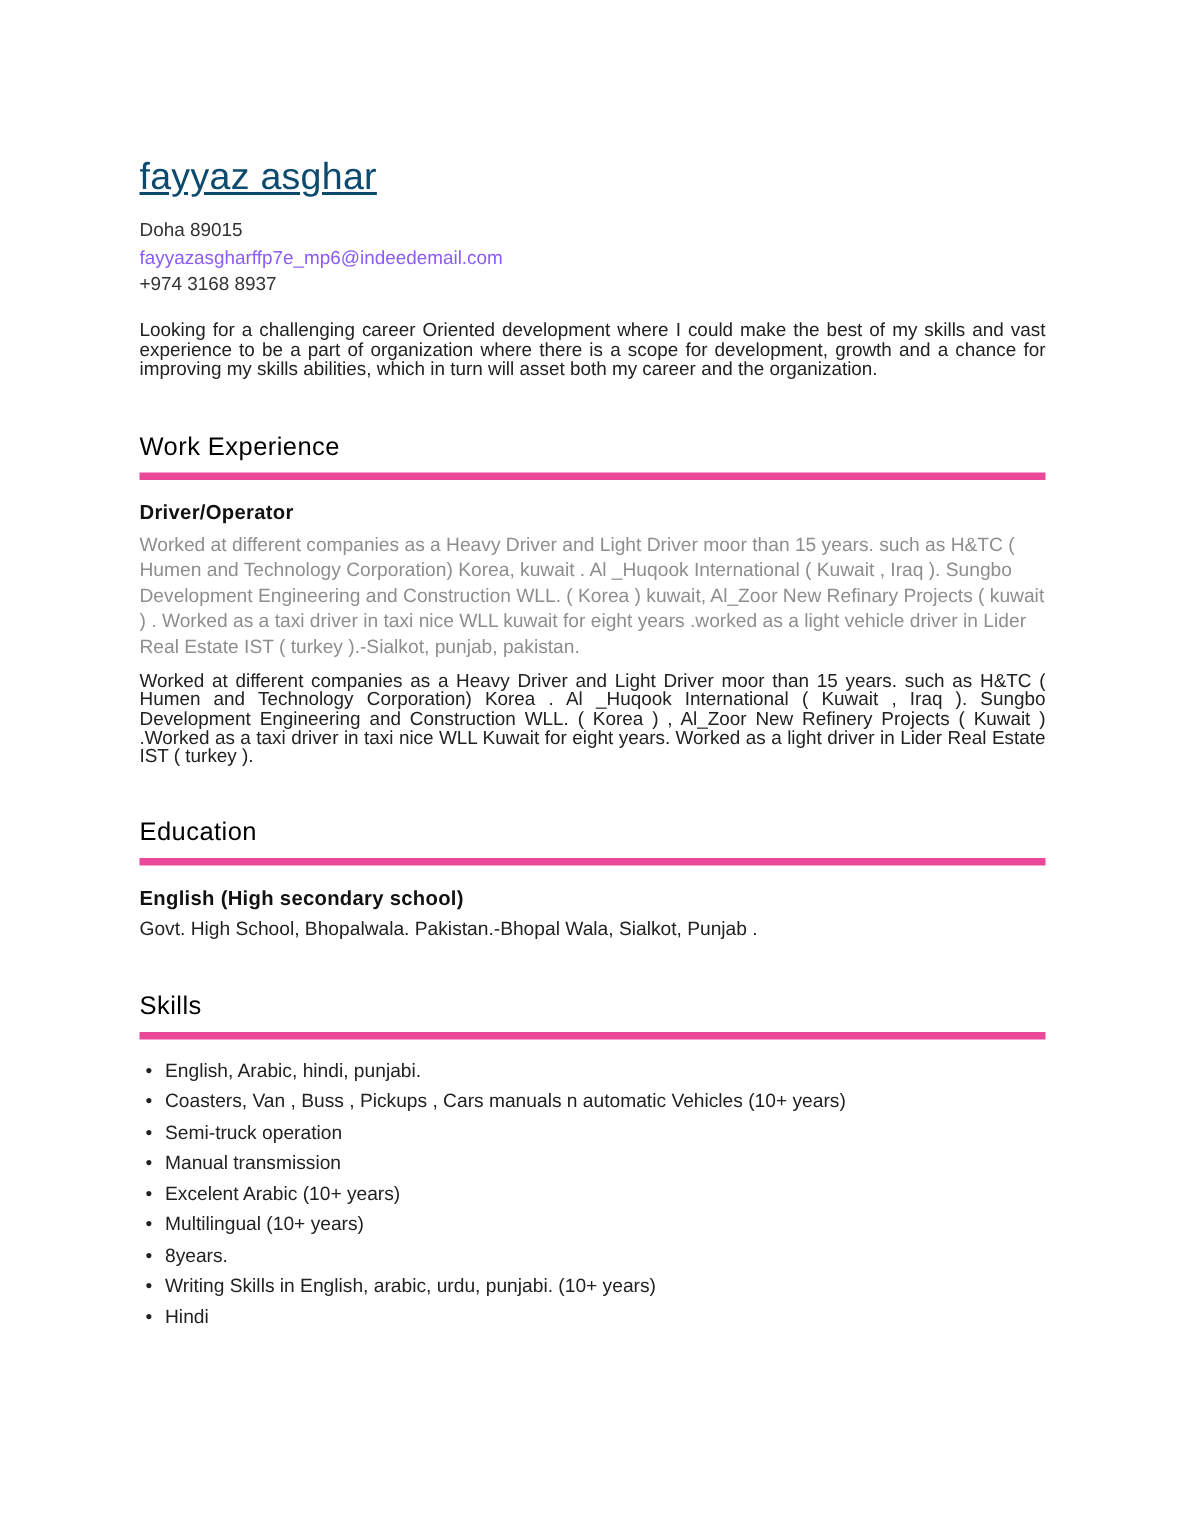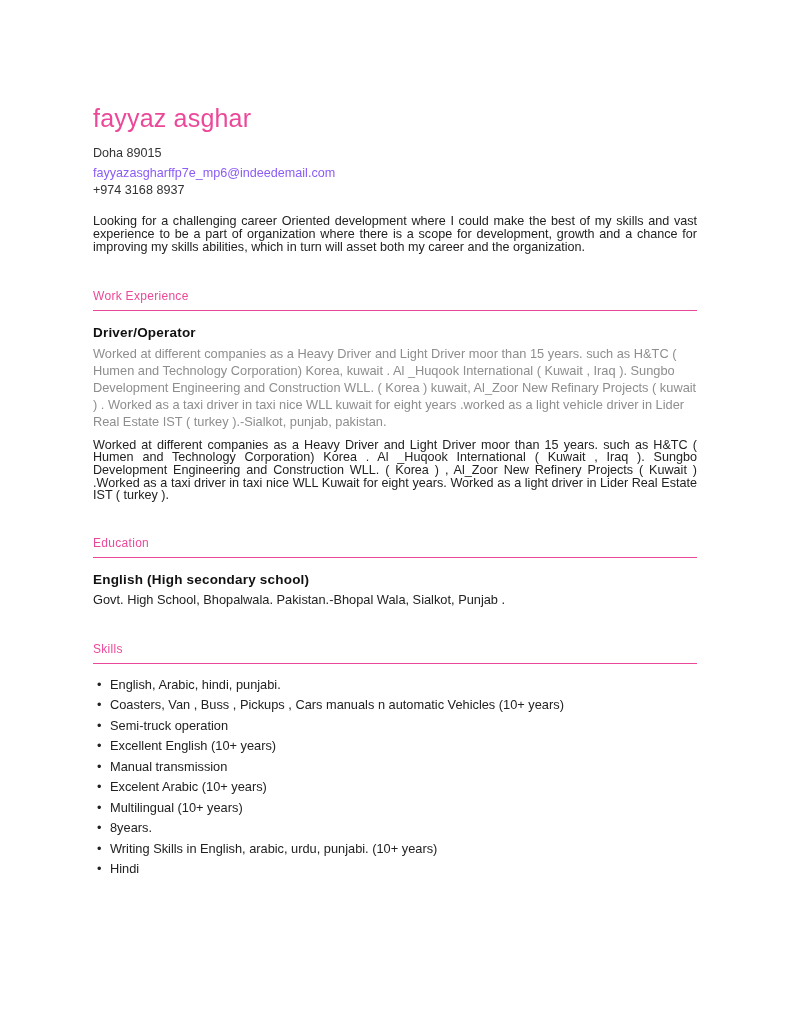--- a/index.html
+++ b/index.html
@@ -12,23 +12,24 @@
   .page {
     width: 791px;
     min-height: 1024px;
     box-sizing: border-box;
     padding: 104px 94px 40px 93px;
     background: #ffffff;
   }
   .candidate-name {
     font-size: 25px;
     font-weight: 400;
-    color: #ec4899;
+    color: #0c4a6e;
     margin: 0 0 12px 0;
     letter-spacing: 0.2px;
+    text-decoration: underline;
   }
   .contact-line {
     font-size: 12.6px;
     line-height: 17.5px;
     color: #333333;
   }
   .email-link {
     display: inline-block;
     font-size: 12.6px;
     line-height: 17.5px;
@@ -45,24 +46,24 @@
   }
   .relocate {
     margin: 10px 0 0 0;
     font-size: 12.6px;
     line-height: 16px;
     color: #222222;
   }
   .section-heading {
     margin: 34px 0 14px 0;
     padding-bottom: 7px;
-    border-bottom: 1px solid #ec4899;
-    font-size: 12px;
+    border-bottom: 5px solid #ec4899;
+    font-size: 17px;
     font-weight: 400;
-    color: #ec4899;
+    color: #000000;
     letter-spacing: 0.3px;
   }
   .item-title {
     margin: 0 0 5px 0;
     font-size: 13.5px;
     font-weight: 700;
     color: #111111;
     letter-spacing: 0.2px;
   }
   .job-desc-muted {
@@ -137,21 +138,20 @@
   <h3 class="item-title">English (High secondary school)</h3>
 
   <p class="school-line">Govt. High School, Bhopalwala. Pakistan.-Bhopal Wala, Sialkot, Punjab .</p>
 
   <h2 class="section-heading">Skills</h2>
 
   <ul class="skills-list">
     <li>English, Arabic, hindi, punjabi.</li>
     <li>Coasters, Van , Buss , Pickups , Cars manuals n automatic Vehicles (10+ years)</li>
     <li>Semi-truck operation</li>
-    <li>Excellent English (10+ years)</li>
     <li>Manual transmission</li>
     <li>Excelent Arabic (10+ years)</li>
     <li>Multilingual (10+ years)</li>
     <li>8years.</li>
     <li>Writing Skills in English, arabic, urdu, punjabi. (10+ years)</li>
     <li>Hindi</li>
   </ul>
 
 </div>
 

